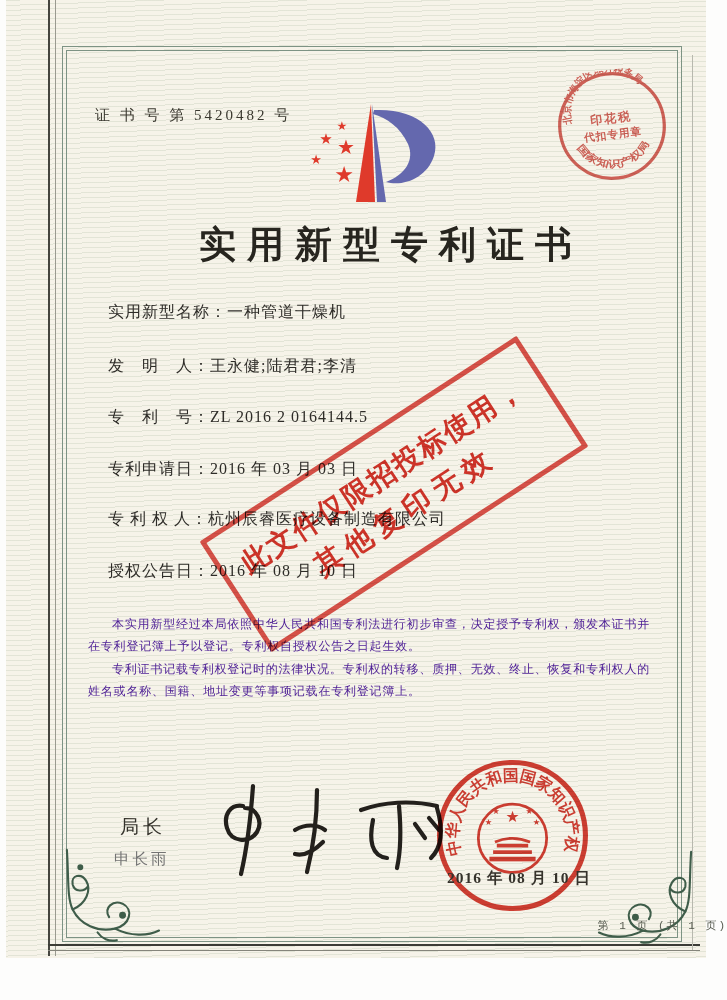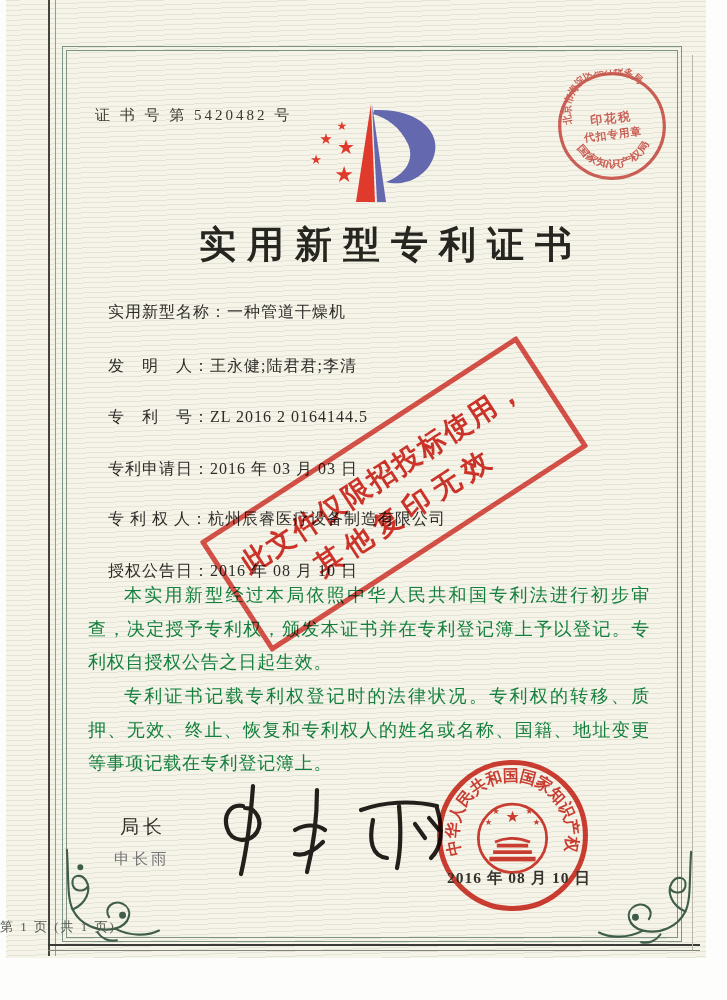--- a/index.html
+++ b/index.html
@@ -33,34 +33,34 @@
   .tax-seal { position:absolute; left:556px; top:70px; width:112px; height:112px; transform:rotate(-7deg); opacity:.88; mix-blend-mode:multiply; }
 
   .title { position:absolute; left:0; top:220px; width:727px; text-align:center;
            font-size:37px; font-weight:bold; letter-spacing:11px; text-indent:11px; color:#27251f;padding-left:44px; }
 
   .fields { position:absolute; left:95px; top:0; }
   .field-row { position:absolute; left:13px; font-size:16px; white-space:nowrap; letter-spacing:1px; }
   .fr0 { top:302px; } .fr1 { top:356px; } .fr2 { top:407px; }
   .fr3 { top:459px; } .fr4 { top:509px; } .fr5 { top:561px; }
 
-  .paragraphs { position:absolute; left:88px; top:579px; width:562px;
-                font-size:18px; line-height:1.87; text-align:justify; letter-spacing:.8px; color:#15803d; }
+  .paragraphs { position:absolute; left:88px; top:613px; width:562px;
+                font-size:12px; line-height:1.87; text-align:justify; letter-spacing:.8px; color:#4c1d95; }
   .paragraphs p { text-indent:2em; }
 
   .director-title { position:absolute; left:120px; top:814px; font-size:19px; letter-spacing:4px; color:#33312a; }
   .director-name  { position:absolute; left:114px; top:849px; font-size:15.5px; letter-spacing:3px; color:#737373; }
   .signature-svg  { position:absolute; left:198px; top:780px; width:272px; height:100px; }
 
   .office-seal { position:absolute; left:434px; top:757px; width:157px; height:157px; mix-blend-mode:multiply; opacity:.95; }
   .issue-date { position:absolute; left:447px; top:868px; font-size:15.5px; letter-spacing:1px;
                 color:#35322b; font-weight:bold; z-index:6; }
 
-  .page-footer { position:absolute; left:0; top:918px; width:727px; text-align:left;
-                 font-size:13px; letter-spacing:2px; color:#55594e; }
+  .page-footer { position:absolute; left:0; top:918px; width:727px; text-align:right;
+                 font-size:11px; letter-spacing:2px; color:#55594e;font-family:Liberation Mono, monospace; }
 
   .bid-stamp {
     position:absolute; left:205px; top:428px; width:378px; height:132px;
     transform:rotate(-33deg);
     border:5px solid rgba(211,38,28,.85); border-radius:2px;
     display:flex; flex-direction:column; align-items:center; justify-content:center; gap:4px;
     color:#d3261c; font-weight:bold; mix-blend-mode:multiply; opacity:.93; z-index:10;
   }
   .bid-stamp .l1 { font-size:28px; letter-spacing:2px; white-space:nowrap; }
   .bid-stamp .l2 { font-size:28px; letter-spacing:7px; white-space:nowrap; }

